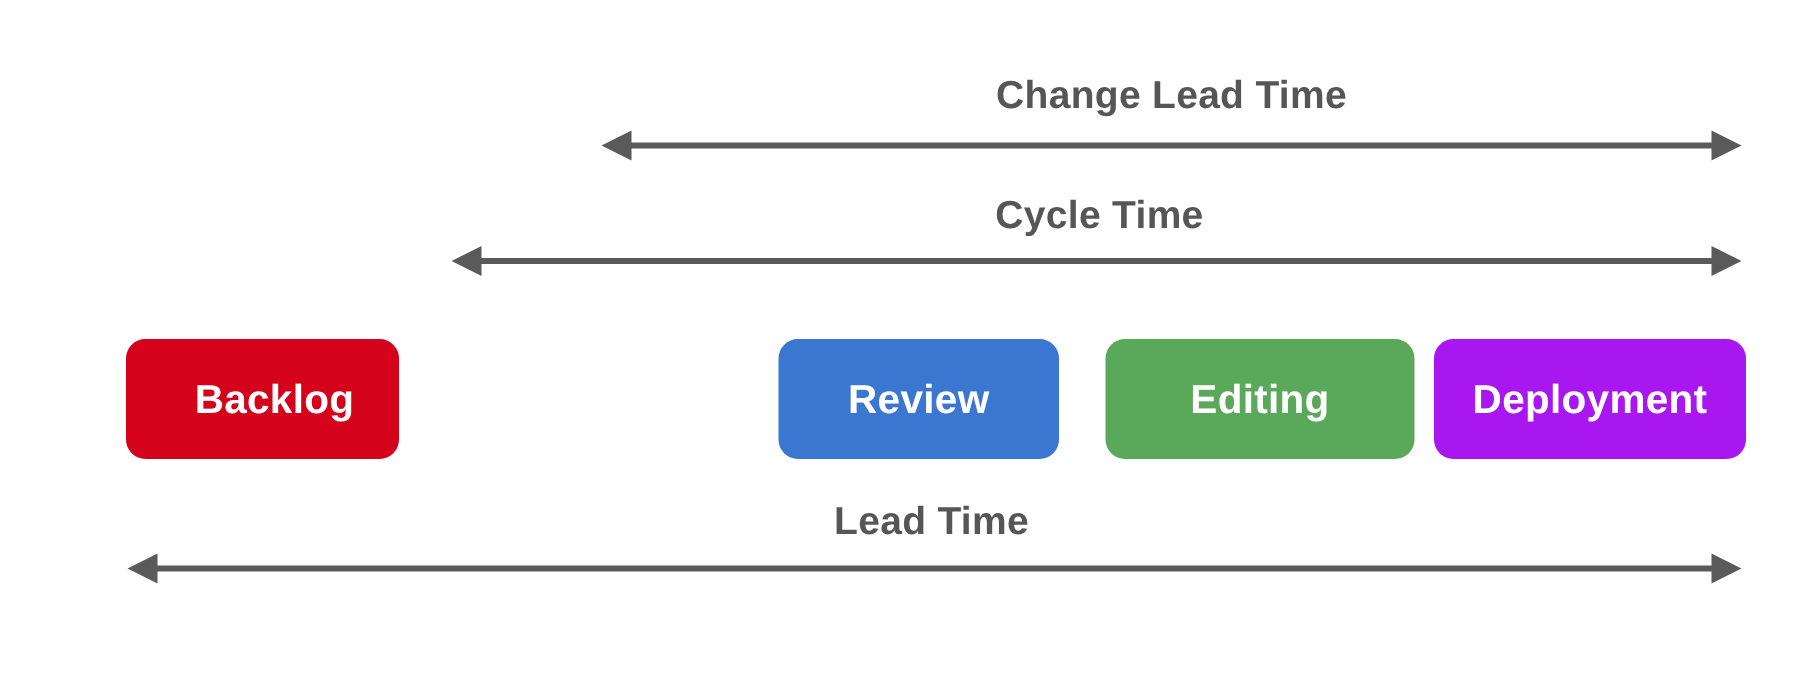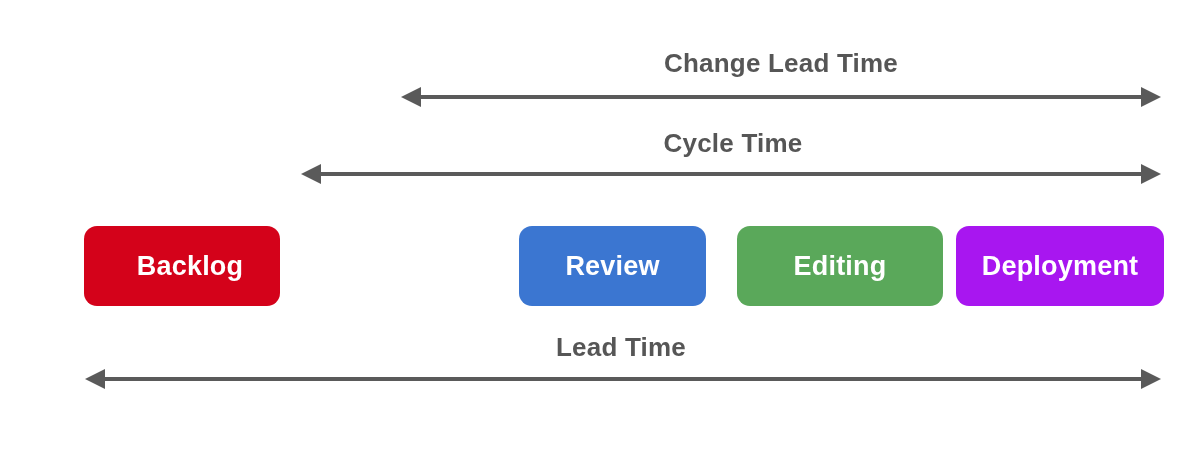--- a/index.html
+++ b/index.html
@@ -85,21 +85,21 @@
         <div class="measure-label" style="left: 0px; top: 130px; width: 1200px; transform: translateX(105px);">Cycle Time</div>
         <svg class="arrow-svg" width="884" height="32" viewBox="0 0 884 32" style="left: 261px; top: 158px;">
           <rect x="30" y="14" width="824" height="4" fill="#5A5A5A"></rect>
           <path d="M 12 16 L 32 6 L 32 26 Z" fill="#5A5A5A"></path>
           <path d="M 872 16 L 852 6 L 852 26 Z" fill="#5A5A5A"></path>
         </svg>
       </div>
     </div>
 
   <div class="stage-row" id="stage-row">
-      <div class="stage-box" style="left: 56px; width: 196px; background: rgb(212, 2, 26); padding-left: 16px;">
+      <div class="stage-box" style="left: 56px; width: 182px; background: rgb(212, 2, 26); padding-left: 16px;">
         <span class="stage-label">Backlog</span>
       </div>
       <div class="stage-box" style="left: 491px; width: 187px; background: rgb(59, 118, 209);">
         <span class="stage-label">Review</span>
       </div>
       <div class="stage-box" style="left: 709px; width: 206px; background: rgb(90, 168, 90);">
         <span class="stage-label">Editing</span>
       </div>
       <div class="stage-box" style="left: 928px; width: 208px; background: rgb(168, 22, 240); text-align: right;">
         <span class="stage-label">Deployment</span>

